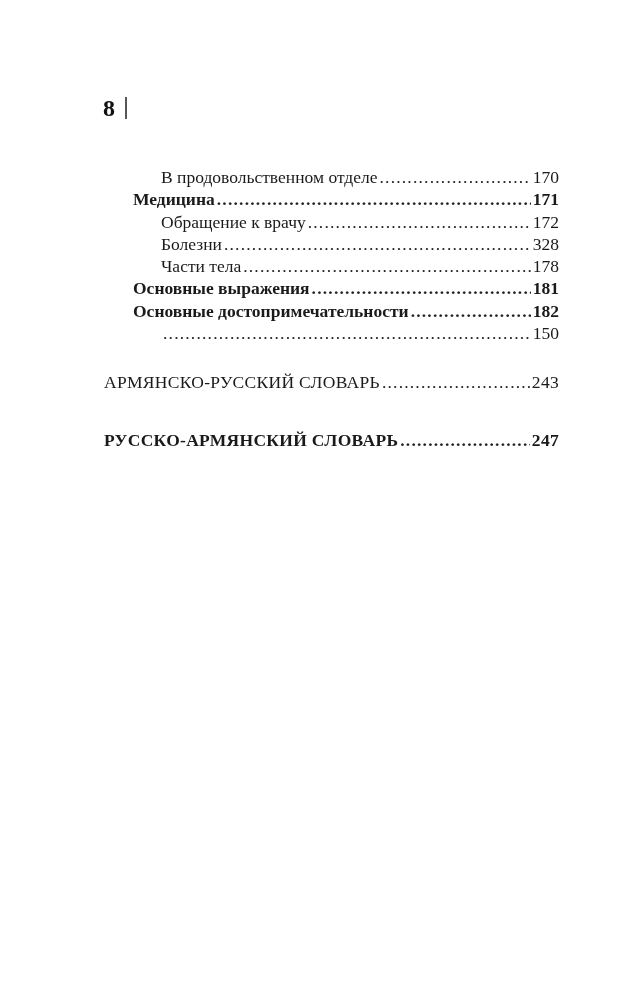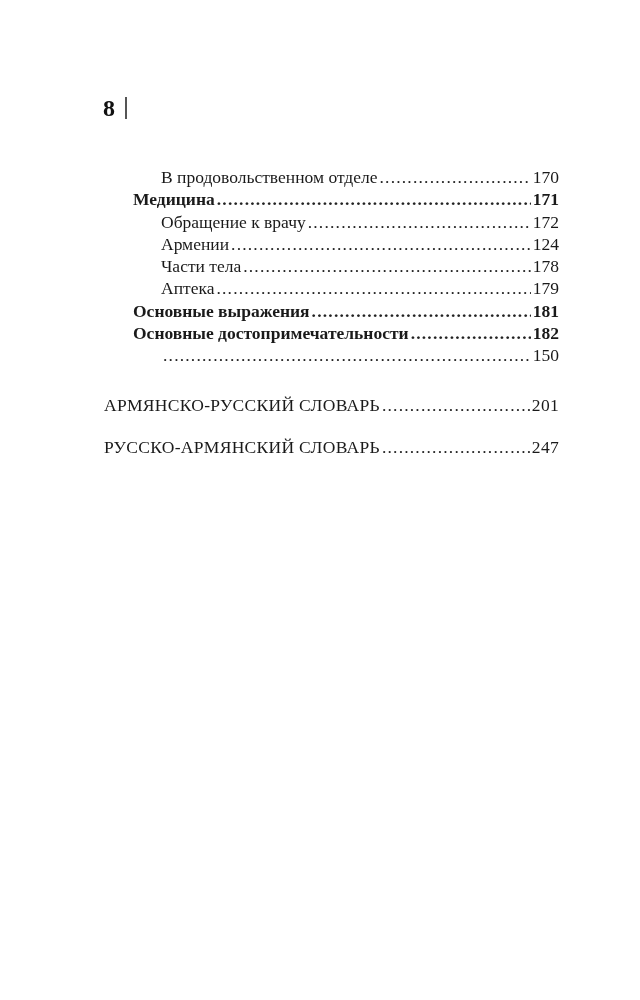--- a/index.html
+++ b/index.html
@@ -66,21 +66,21 @@
     }
     .toc-page {
       flex: 0 0 auto;
       text-align: right;
     }
     .toc-section {
       margin-top: 15px;
       font-size: 17.5px;
       letter-spacing: 0.3px;
     }
-    .toc-section + .toc-section { margin-top: 20px; }
+    .toc-section + .toc-section { margin-top: 35px; font-weight: bold; }
   </style>
 </head>
 <body>
 
 <div class="page-header">
   <span class="page-number">8</span>
   <span class="header-rule"></span>
 </div>
 
 <div class="toc">
@@ -93,33 +93,28 @@
     <span class="toc-title">Медицина</span>
     <span class="toc-dots"></span>
     <span class="toc-page">171</span>
   </div>
   <div class="toc-row level-2">
     <span class="toc-title">Обращение к врачу</span>
     <span class="toc-dots"></span>
     <span class="toc-page">172</span>
   </div>
   <div class="toc-row level-2">
-    <span class="toc-title">Армении</span>
+    <span class="toc-title">Болезни</span>
     <span class="toc-dots"></span>
-    <span class="toc-page">124</span>
+    <span class="toc-page">328</span>
   </div>
   <div class="toc-row level-2">
     <span class="toc-title">Части тела</span>
     <span class="toc-dots"></span>
     <span class="toc-page">178</span>
-  </div>
-  <div class="toc-row level-2">
-    <span class="toc-title">Аптека</span>
-    <span class="toc-dots"></span>
-    <span class="toc-page">179</span>
   </div>
   <div class="toc-row level-1">
     <span class="toc-title">Основные выражения</span>
     <span class="toc-dots"></span>
     <span class="toc-page">181</span>
   </div>
   <div class="toc-row level-1">
     <span class="toc-title">Основные достопримечательности</span>
     <span class="toc-dots"></span>
     <span class="toc-page">182</span>
@@ -127,20 +122,20 @@
   <div class="toc-row level-2">
     <span class="toc-dots"></span>
     <span class="toc-page">150</span>
   </div>
 
   <div style="height:12px"></div>
 
   <div class="toc-row level-0 toc-section">
     <span class="toc-title">АРМЯНСКО-РУССКИЙ СЛОВАРЬ</span>
     <span class="toc-dots"></span>
-    <span class="toc-page">201</span>
+    <span class="toc-page">243</span>
   </div>
   <div class="toc-row level-0 toc-section">
     <span class="toc-title">РУССКО-АРМЯНСКИЙ СЛОВАРЬ</span>
     <span class="toc-dots"></span>
     <span class="toc-page">247</span>
   </div>
 </div>
 
 </body></html>

